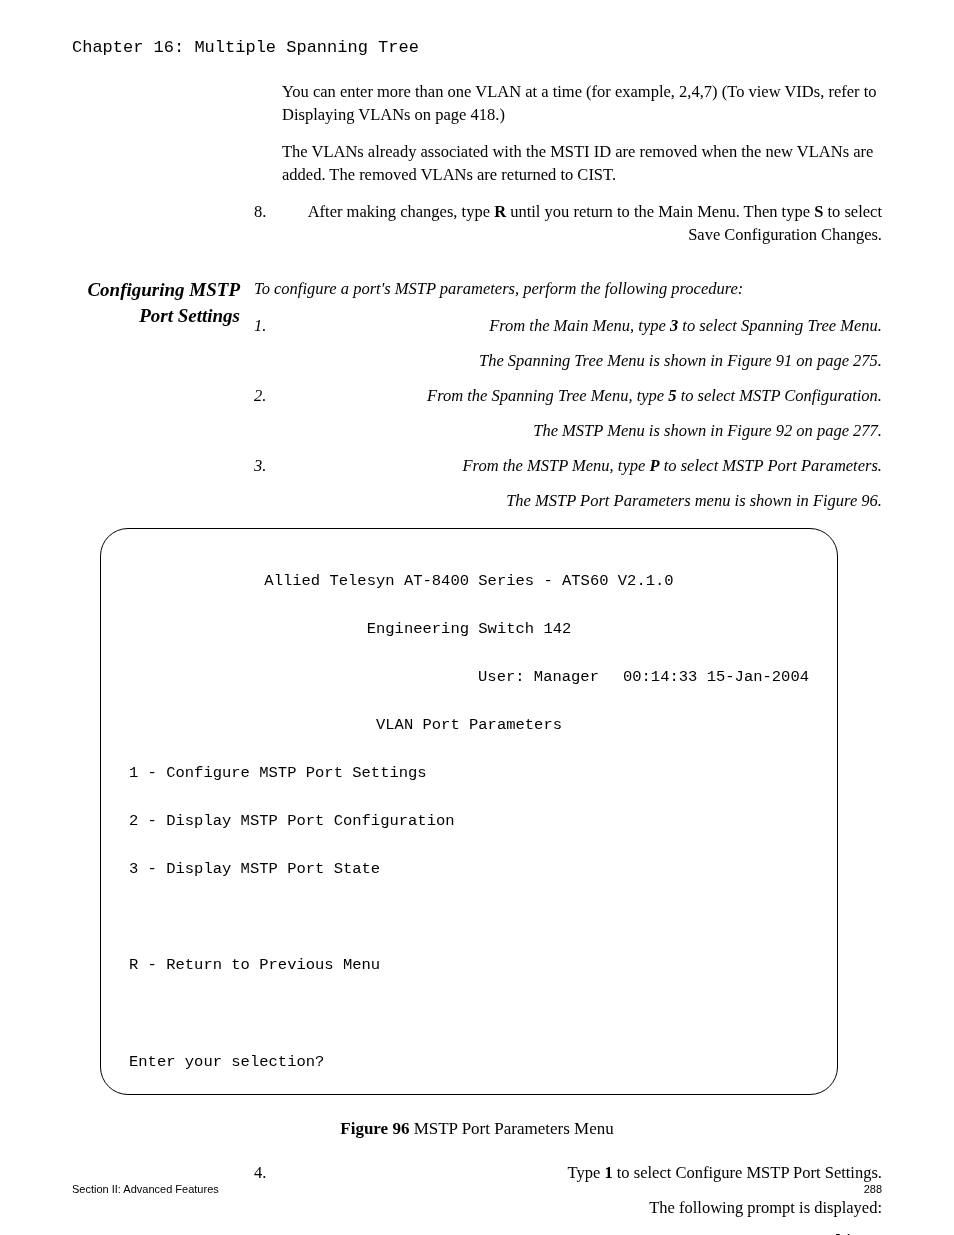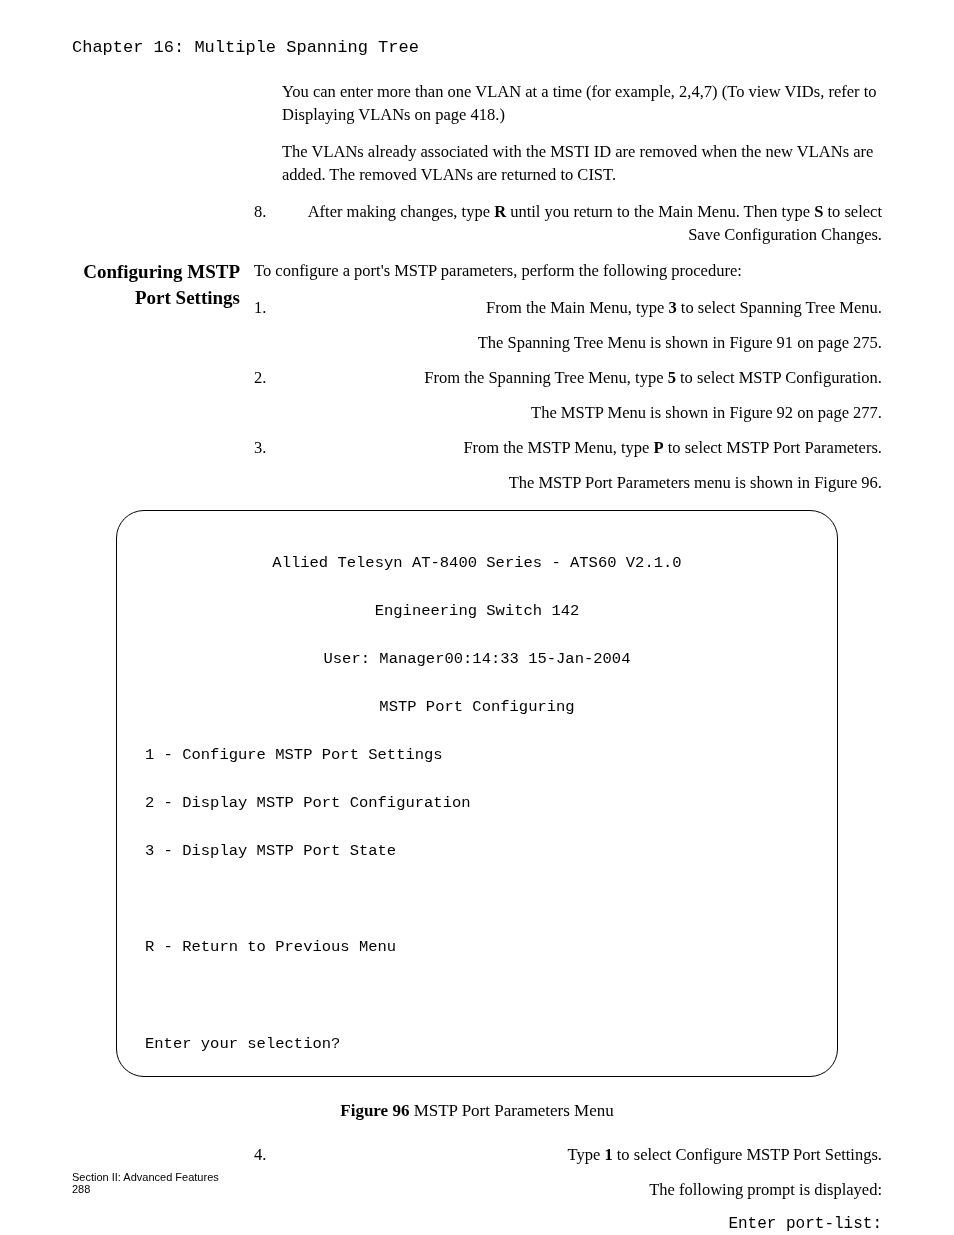--- a/index.html
+++ b/index.html
@@ -20,21 +20,20 @@
     }
     .footer {
       position: absolute;
       bottom: 40px;
       left: 72px;
       right: 72px;
       font-size: 11px;
       font-family: Arial, Helvetica, sans-serif;
       display: flex;
       justify-content: space-between;
-      flex-direction: column;
     }
     .content {
       position: absolute;
       top: 80px;
       left: 72px;
       right: 72px;
     }
     .row {
       display: flex;
       margin-bottom: 0;
@@ -76,24 +75,24 @@
     }
     .bold { font-weight: bold; }
     .terminal-box {
       border: 1.5px solid #000;
       border-radius: 28px;
       padding: 16px 28px 20px 28px;
       font-family: 'Courier New', Courier, monospace;
       font-size: 15.5px;
       line-height: 1.55;
       white-space: pre;
-      margin: 4px 44px 24px 44px;
+      margin: 4px 44px 24px 28px;
     }
     .term-center { text-align: center; }
-    .term-row { display: flex; justify-content: center; }
+    .term-row { display: flex; justify-content: flex-end; gap: 24px; }
     .figure-caption {
       text-align: center;
       font-size: 17px;
       margin-bottom: 22px;
     }
     .mono {
       font-family: 'Courier New', Courier, monospace;
       font-size: 16px;
     }
   </style>
@@ -109,21 +108,21 @@
     <div class="main-col">
       <div class="para" style="padding-left:28px;font-family:Liberation Serif, serif;">You can enter more than one VLAN at a time (for example, 2,4,7) (To view VIDs, refer to Displaying VLANs on page 418.)</div>
       <div class="para" style="padding-left:28px;">The VLANs already associated with the MSTI ID are removed when the new VLANs are added. The removed VLANs are returned to CIST.</div>
       <div class="ol-item">
         <div class="ol-num">8.</div>
         <div class="ol-body"><span>After making changes, type </span><span class="bold">R</span><span> until you return to the Main Menu. Then type </span><span class="bold">S</span><span> to select Save Configuration Changes.</span></div>
       </div>
     </div>
   </div>
 
-  <div class="row" style="">
+  <div class="row" style="margin-top:18px;font-style:italic;">
     <div class="side-col">
       <div class="side-heading">
         <span>Configuring MSTP Port Settings</span>
       </div>
     </div>
     <div class="main-col">
       <div class="para">To configure a port's MSTP parameters, perform the following procedure:</div>
 
       <div class="ol-item">
         <div class="ol-num">1.</div>
@@ -148,21 +147,21 @@
           <div class="ol-sub">The MSTP Port Parameters menu is shown in Figure 96.</div>
         </div>
       </div>
     </div>
   </div>
 
   <div class="terminal-box">
 <div class="term-center">Allied Telesyn AT-8400 Series - ATS60 V2.1.0</div>
 <div class="term-center">Engineering Switch 142</div>
 <div class="term-row"><span>User: Manager</span><span>00:14:33 15-Jan-2004</span></div>
-<div class="term-center">MSTP Port Configuring</div>
+<div class="term-center">VLAN Port Parameters</div>
 <div>1 - Configure MSTP Port Settings</div>
 <div>2 - Display MSTP Port Configuration</div>
 <div>3 - Display MSTP Port State</div>
 <div> </div>
 <div>R - Return to Previous Menu</div>
 <div> </div>
 <div>Enter your selection?</div></div>
 
   <div class="figure-caption">
     <span class="bold">Figure 96</span><span>  MSTP Port Parameters Menu</span>

